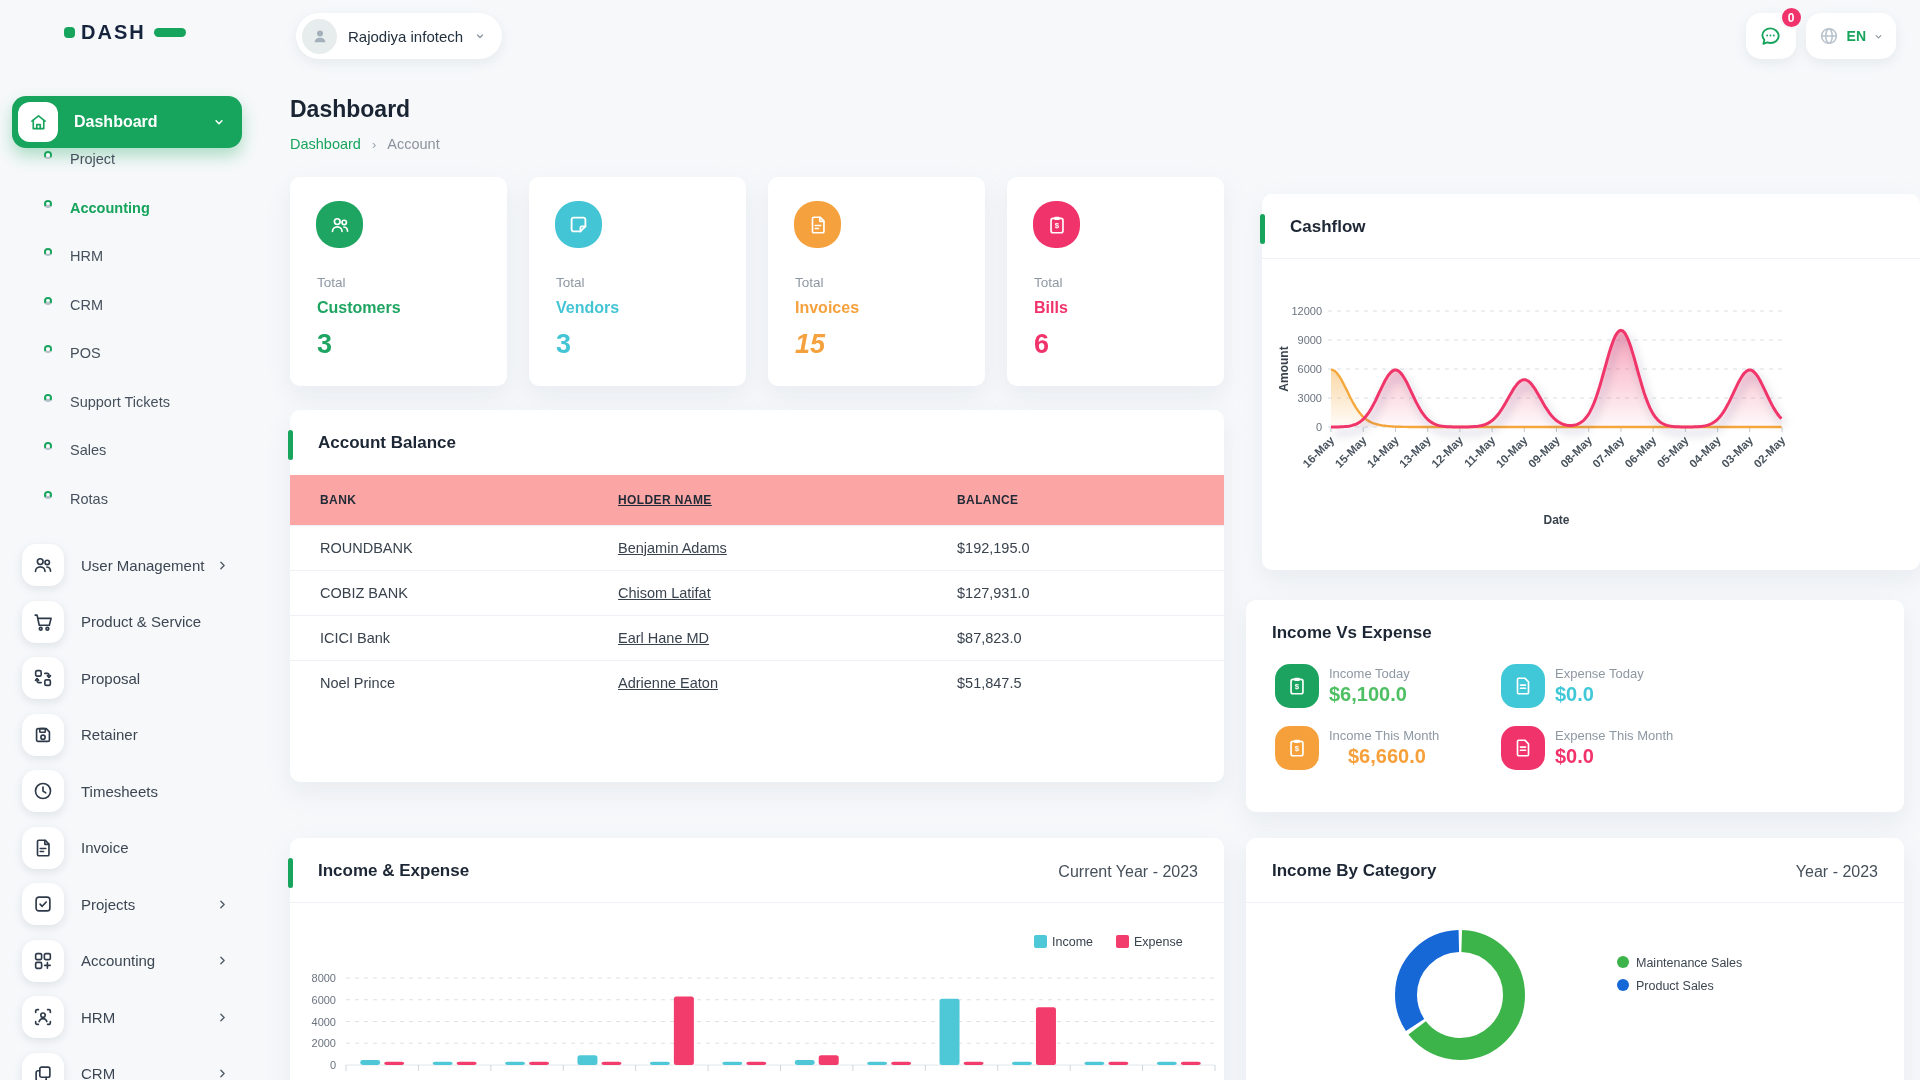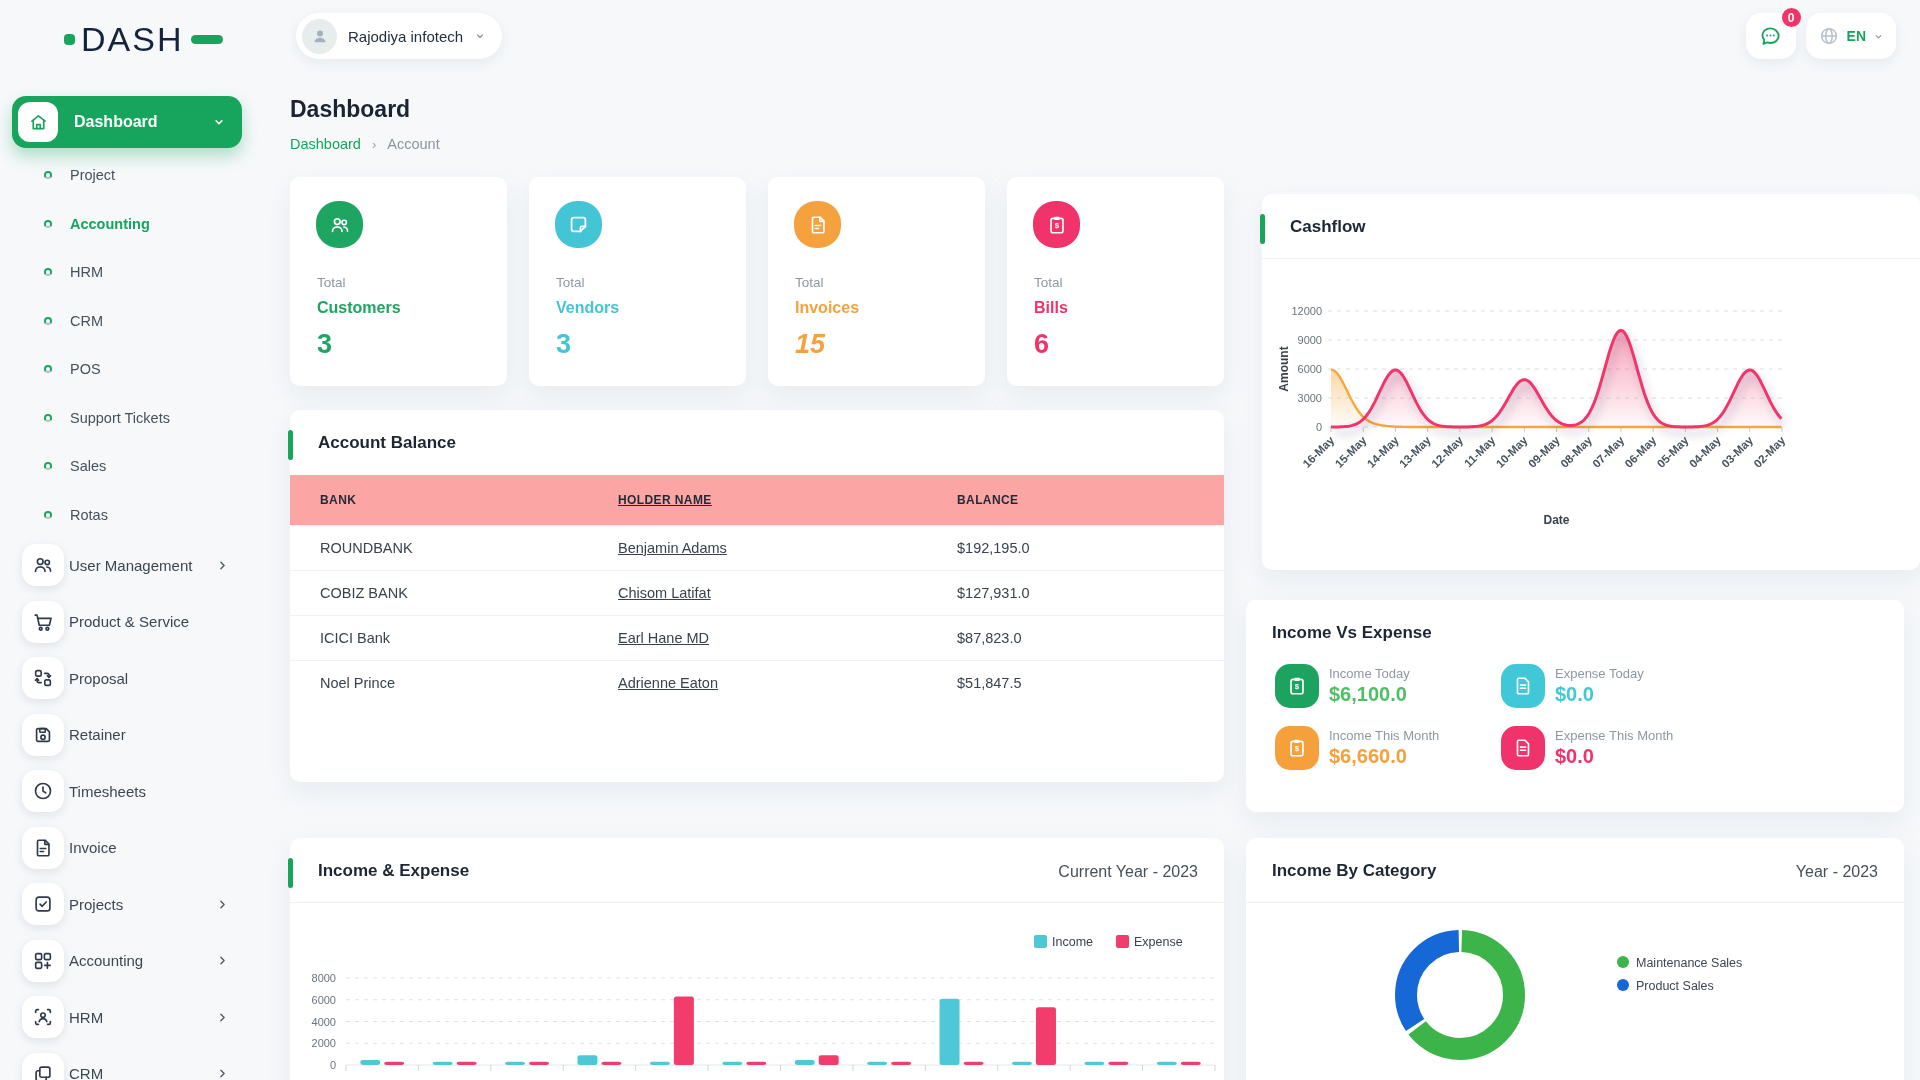--- a/index.html
+++ b/index.html
@@ -6,21 +6,21 @@
   html,body { width:1920px; height:1080px; overflow:hidden; }
   body {
     font-family:"Liberation Sans", sans-serif;
     background:#f6f8fa;
     color:#39434e;
     position:relative;
   }
   
   .logo { position:absolute; left:64px; top:22px; display:flex; align-items:center; gap:6px; cursor:pointer; }
   .logo-dot { width:11px; height:11px; border-radius:4px; background:#17a45c; }
-  .logo-text { font-size:34px; font-weight:400; letter-spacing:2px; color:#16233c; line-height:1; }
+  .logo-text { font-size:20px; font-weight:700; letter-spacing:2px; color:#16233c; line-height:1; }
   .logo-dash { width:32px; height:9px; border-radius:5px; background:#17a45c; margin-left:2px; }
   .user-chip { position:absolute; left:296px; top:13px; height:46px; display:flex; align-items:center;
     gap:11px; padding:5px 16px 5px 6px; background:#fff; border:none; border-radius:23px;
     box-shadow:0 4px 12px rgba(160,175,190,.18); cursor:pointer; }
   .avatar { width:35px; height:35px; border-radius:50%; background:#e7edec; display:flex; align-items:center; justify-content:center; color:#a4b0ba; }
   .user-chip .uname { font-size:15px; color:#23303d; }
   .chev { color:#8a939c; display:flex; }
   .top-right { position:absolute; right:24px; top:13px; display:flex; gap:10px; }
   .icon-btn { position:relative; width:50px; height:46px; background:#fff; border:none; border-radius:15px;
     display:flex; align-items:center; justify-content:center; box-shadow:0 4px 12px rgba(160,175,190,.18); cursor:pointer; }
@@ -31,32 +31,32 @@
   .lang-txt { color:#17a45c; font-weight:700; font-size:14px; }
   
   .sidebar { position:absolute; left:0; top:80px; width:256px; }
   .dash-pill { position:absolute; left:12px; top:16px; width:230px; height:52px; border-radius:14px;
     background:#17a45c; display:flex; align-items:center; padding:6px; cursor:pointer;
     box-shadow:0 8px 16px rgba(23,164,92,.32); }
   .pill-icon { width:40px; height:40px; border-radius:12px; background:#fff; display:flex; align-items:center; justify-content:center; color:#17a45c; }
   .dash-pill .plabel { color:#fff; font-weight:700; font-size:16px; margin-left:16px; flex:1; }
   .dash-pill .pchev { color:#fff; margin-right:10px; display:flex; }
   .subnav { position:absolute; left:0; top:71px; width:256px; list-style:none; }
-  .subnav li { height:48.5px; display:flex; align-items:center; padding-left:44px; cursor:pointer;
+  .subnav li { height:48.5px; display:flex; align-items:flex-start; padding-left:44px; cursor:pointer;
     font-size:14.5px; color:#46515d; }
   .bullet { width:8px; height:8px; border-radius:50%; margin-right:18px; position:relative;
     background:conic-gradient(from 230deg, #17a45c 0 72%, #b4bfc8 72% 100%); flex:0 0 auto; }
   .bullet::after { content:''; position:absolute; inset:2.2px; border-radius:50%; background:#f6f8fa; }
   .subnav li.active { color:#17a45c; font-weight:700; }
   .modnav { position:absolute; left:0; top:457px; width:256px; list-style:none; }
   .modnav li { height:56.5px; display:flex; align-items:center; padding-left:22px; cursor:pointer; position:relative;
     font-size:15px; color:#3c4753; }
   .mod-icon { width:42px; height:42px; border-radius:14px; background:#fff; display:flex; align-items:center; justify-content:center;
     color:#2e3a49; box-shadow:0 3px 8px rgba(160,175,190,.28); flex:0 0 auto; }
-  .mod-label { margin-left:5px; }
+  .mod-label { margin-left:17px; }
   .mod-chev { position:absolute; left:216px; color:#525c66; display:flex; }
   
   .page-title { position:absolute; left:290px; top:96px; font-size:23px; font-weight:700; color:#1a2433; }
   .breadcrumb { position:absolute; left:290px; top:136px; font-size:14.5px; display:flex; align-items:center; gap:11px; }
   .bc-link { color:#17a45c; text-decoration:none; cursor:pointer; }
   .bc-sep { color:#9aa3ad; font-size:13px; }
   .bc-cur { color:#8b949e; }
   .card { position:absolute; background:#fff; border-radius:10px; box-shadow:0 10px 24px rgba(160,175,190,.16); }
   .accent { position:absolute; left:-2px; top:20px; width:5px; height:30px; border-radius:3px; background:#17a45c; }
   .card-title { position:absolute; left:28px; top:23px; font-size:17px; font-weight:700; color:#1c2634; }
@@ -512,21 +512,21 @@
       </div>
       <div class="ive-item" style="left: 29px; top: 126px;">
         <span class="ive-icon" style="background: rgb(246, 160, 59);">
           <svg width="22" height="22" viewBox="0 0 24 24" fill="none" stroke="currentColor" stroke-width="1.8" stroke-linecap="round" stroke-linejoin="round">
             <rect x="5.5" y="4.8" width="13" height="15.7" rx="2.2"></rect>
             <rect x="9" y="3" width="6" height="3.6" rx="1.2" fill="currentColor" stroke="none"></rect>
             <text x="12" y="15.6" text-anchor="middle" font-size="8.5" font-weight="bold" fill="currentColor" stroke="none">$</text>
           </svg>
         </span>
         <div class="ive-label">Income This Month</div>
-        <div class="ive-value" style="color: rgb(246, 160, 59);">$6,660.0</div>
+        <div class="ive-value" style="color: rgb(246, 160, 59); margin-left: 19px;">$6,660.0</div>
       </div>
       <div class="ive-item" style="left: 255px; top: 126px;">
         <span class="ive-icon" style="background: rgb(240, 51, 107);">
           <svg width="22" height="22" viewBox="0 0 24 24" fill="none" stroke="currentColor" stroke-width="1.8" stroke-linecap="round" stroke-linejoin="round">
             <path d="M7 3.5h7l4 4V19a1.5 1.5 0 0 1-1.5 1.5h-9A1.5 1.5 0 0 1 6 19V5A1.5 1.5 0 0 1 7 3.5z"></path>
             <path d="M9.2 11h5.6M9.2 14.5h5.6"></path>
           </svg>
         </span>
         <div class="ive-label">Expense This Month</div>
         <div class="ive-value" style="color: rgb(240, 51, 107);">$0.0</div>

